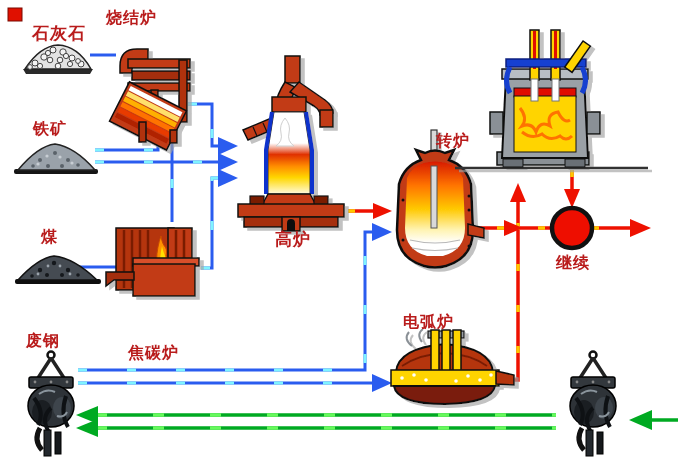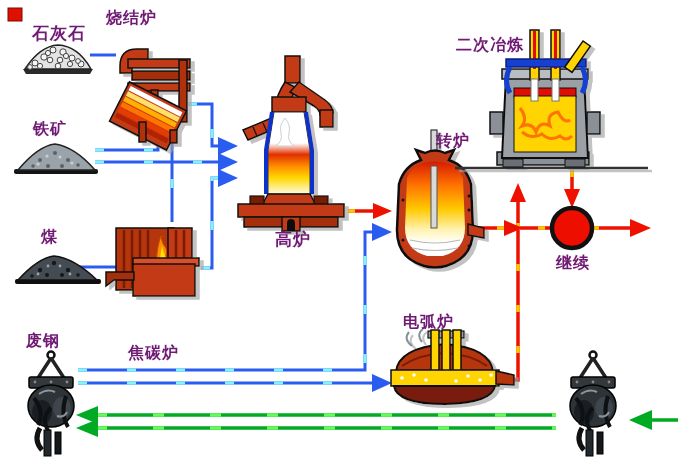--- a/index.html
+++ b/index.html
@@ -1,19 +1,19 @@
 <!DOCTYPE html>
 <html><head>
 <meta charset="utf-8">
 <style>
   html,body{margin:0;padding:0;background:#fff;}
   .canvas{position:relative;width:678px;height:464px;background:#fff;overflow:hidden;
           font-family:"Liberation Sans", sans-serif;}
   .canvas svg{position:absolute;left:0;top:0;}
-  .lbl{position:absolute;font-weight:700;color:#701a75;font-size:16px;letter-spacing:1px;white-space:nowrap;}
+  .lbl{position:absolute;font-weight:700;color:#b91c1c;font-size:16px;letter-spacing:1px;white-space:nowrap;}
   .lbl.big{font-size:17px;}
 </style>
 </head>
 <body>
 
 <div class="canvas">
 
 <svg width="678" height="464" viewBox="0 0 678 464">
   <defs>
     <linearGradient id="convGrad" x1="0" y1="0" x2="0" y2="1">
@@ -314,18 +314,17 @@
   <use href="#scrapBundle" x="563" y="350"></use>
 </svg>
 
 <div class="lbl big" style="left:32px;top:22px;">石灰石</div>
 <div class="lbl" style="left:106px;top:8px;">烧结炉</div>
 <div class="lbl" style="left:33px;top:119px;">铁矿</div>
 <div class="lbl" style="left:41px;top:227px;">煤</div>
 <div class="lbl" style="left:128px;top:303px;margin-top:40px;">焦碳炉</div>
 <div class="lbl big" style="left:275px;top:228px;">高炉</div>
 <div class="lbl" style="left:416px;top:131px;margin-left:20px;">转炉</div>
-<div class="lbl" style="left:456px;top:35px;">二次冶炼</div>
 <div class="lbl" style="left:556px;top:253px;">继续</div>
 <div class="lbl" style="left:403px;top:312px;text-align:center;">电弧炉</div>
 <div class="lbl" style="left:26px;top:331px;font-family:Liberation Mono, monospace;">废钢</div>
 
 </div>
 
 </body></html>

